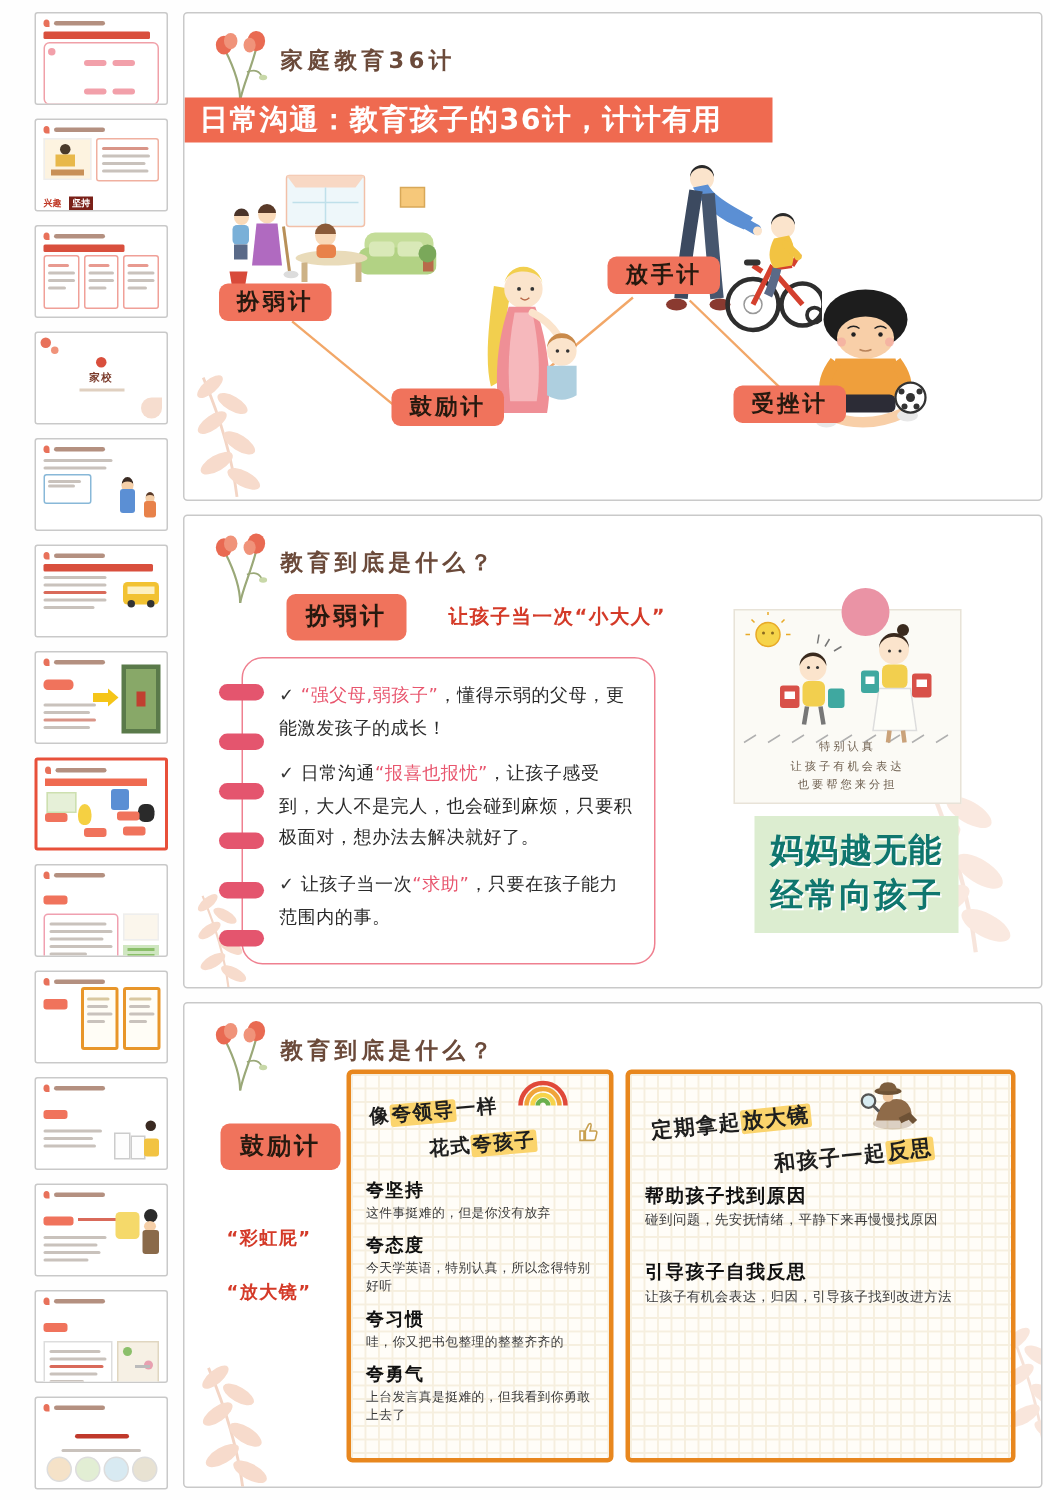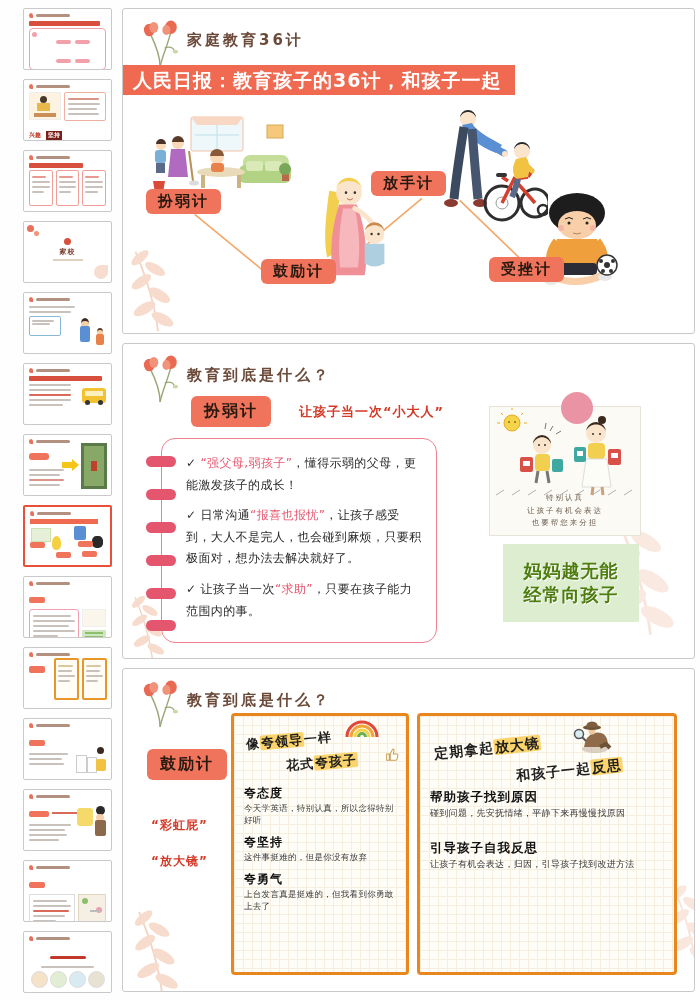--- a/index.html
+++ b/index.html
@@ -47,21 +47,21 @@
   .pk{color:#e8566e}
   .bar{position:absolute;left:23px;width:30px;height:11px;background:#e4556e;border-radius:6px;z-index:4}
   .illcard{position:absolute;left:366px;top:62px;width:150px;height:128px;background:#fbfaf5;
            border:1px solid #e8e3d8;z-index:2}
   .pinkdot{position:absolute;left:438px;top:48px;width:32px;height:32px;border-radius:50%;
            background:#ea93a5;z-index:3}
   .caption{position:absolute;left:0;right:0;bottom:5px;text-align:center;font-size:7.5px;
            color:#6f6050;line-height:1.7;letter-spacing:2px}
   .greenq{position:absolute;left:380px;top:200px;width:136px;height:78px;background:#dcedd0;
           display:flex;flex-direction:column;justify-content:center;align-items:center;z-index:2}
-  .greenq div{font-size:18px;font-weight:800;color:#4d7c0f;letter-spacing:1px;line-height:1.35;
+  .greenq div{font-size:22px;font-weight:800;color:#0f766e;letter-spacing:1px;line-height:1.35;
               text-shadow:1px 1px 0 #fff}
   
   .squote{position:absolute;left:28px;font-size:12px;font-weight:bold;color:#d43a28;letter-spacing:1px;z-index:2}
   .panel{position:absolute;top:44px;height:262px;border:3px solid #e8871e;border-radius:4px;
          background:linear-gradient(#f6efdf 1px,transparent 1px),linear-gradient(90deg,#f6efdf 1px,transparent 1px),#fffdf8;
          background-size:9px 9px,9px 9px,auto;box-sizing:border-box;z-index:2}
   #lpanel{left:108px;width:178px}
   #rpanel{left:294px;width:260px}
   .ph{position:relative;height:66px}
   .phl{position:absolute;font-weight:800;font-size:13px;letter-spacing:1px;color:#1e1e1e;white-space:nowrap}
@@ -324,21 +324,21 @@
     </div>
   </div>
 
 <main>
 
   <section class="slide" id="slide1">
     <svg class="flower" viewBox="0 0 40 55">
         <use href="#flowerg"></use>
       </svg>
     <h1 class="stitle">家庭教育36计</h1>
-    <div class="banner">人民日报：教育孩子的36计，和孩子一起</div>
+    <div class="banner">日常沟通：教育孩子的36计，计计有用</div>
 
     <svg class="connectors" viewBox="0 0 573 326">
       <polyline points="72,206 140,262" fill="none" stroke="#f2a768" stroke-width="1.6"></polyline>
       <polyline points="214,262 300,190" fill="none" stroke="#f2a768" stroke-width="1.6"></polyline>
       <polyline points="338,192 398,250" fill="none" stroke="#f2a768" stroke-width="1.6"></polyline>
     </svg>
 
     <svg class="scene" style="left:28px;top:106px;width:140px;height:90px" viewBox="0 0 140 90">
       <rect x="40" y="2" width="52" height="34" rx="2" fill="#eef7fa" stroke="#f2c0a8"></rect>
       <path d="M40 2 h52 l-6 8 h-40 z" fill="#f8d8c4"></path>
@@ -429,21 +429,21 @@
       <circle cx="76" cy="74" r="10" fill="#fff" stroke="#333" stroke-width="1.5"></circle>
       <circle cx="76" cy="74" r="3" fill="#333"></circle>
         <circle cx="70" cy="70" r="2" fill="#333"></circle>
       <circle cx="82" cy="70" r="2" fill="#333"></circle>
         <circle cx="72" cy="80" r="2" fill="#333"></circle>
         <circle cx="80" cy="80" r="2" fill="#333"></circle>
     </svg>
 
     <div class="s1label" style="left:23px;top:180px">扮弱计</div>
     <div class="s1label" style="left:138px;top:250px">鼓励计</div>
-    <div class="s1label" style="left:248px;top:162px">放手计</div>
+    <div class="s1label" style="left:282px;top:162px">放手计</div>
     <div class="s1label" style="left:366px;top:248px">受挫计</div>
 
     <svg class="leaf" style="left:2px;top:226px;width:60px;height:98px" viewBox="0 0 80 130">
         <use href="#leafg"></use>
       </svg>
   </section>
 
   <section class="slide" id="slide2">
     <svg class="flower" viewBox="0 0 40 55">
         <use href="#flowerg"></use>
@@ -537,22 +537,23 @@
           <path d="M7 19 a11 11 0 0 1 22 0" stroke="#f0a43a" stroke-width="3" fill="none"></path>
           <path d="M11 19 a7 7 0 0 1 14 0" stroke="#f6d44a" stroke-width="3" fill="none"></path>
           <path d="M14.5 19 a3.5 3.5 0 0 1 7 0" stroke="#6ab04c" stroke-width="3" fill="none"></path>
         </svg>
         <div class="phl" id="lph1" style="left:52px;top:38px;transform:rotate(-5deg)"><span>花式</span><span class="hl">夸孩子</span></div>
         <svg style="position:absolute;right:6px;top:30px;width:16px;height:16px" viewBox="0 0 18 18">
           <path d="M3 16 V9 h3 V16 Z M7 9 l2.5 -5 q2 -1.5 1.8 1 l-.8 4 h4 q1.5 0 1 2 l-1 4 q-.3 1 -1.5 1 H7 Z" fill="#fff" stroke="#c8a050" stroke-width="1.2"></path>
         </svg>
       </div>
       <div class="pitems" id="litems">
+          <div class="pitem"><b>夸坚持</b><p>这件事挺难的，但是你没有放弃</p></div>
           <div class="pitem"><b>夸态度</b><p>今天学英语，特别认真，所以念得特别好听</p></div>
-          <div class="pitem"><b>夸坚持</b><p>这件事挺难的，但是你没有放弃</p></div>
+          <div class="pitem"><b>夸习惯</b><p>哇，你又把书包整理的整整齐齐的</p></div>
           <div class="pitem"><b>夸勇气</b><p>上台发言真是挺难的，但我看到你勇敢上去了</p></div>
           <div class="pitem"></div>
         </div>
     </div>
 
     <div class="panel" id="rpanel">
       <div class="ph">
         <div class="phl" id="rph0" style="left:14px;top:24px;font-size:14px;transform:rotate(-6deg)"><span>定期拿起</span><span class="hl">放大镜</span></div>
         <svg style="position:absolute;left:150px;top:2px;width:42px;height:36px" viewBox="0 0 42 36">
           <ellipse cx="25" cy="31" rx="13" ry="4" fill="#8a6a4a" opacity=".3"></ellipse>

